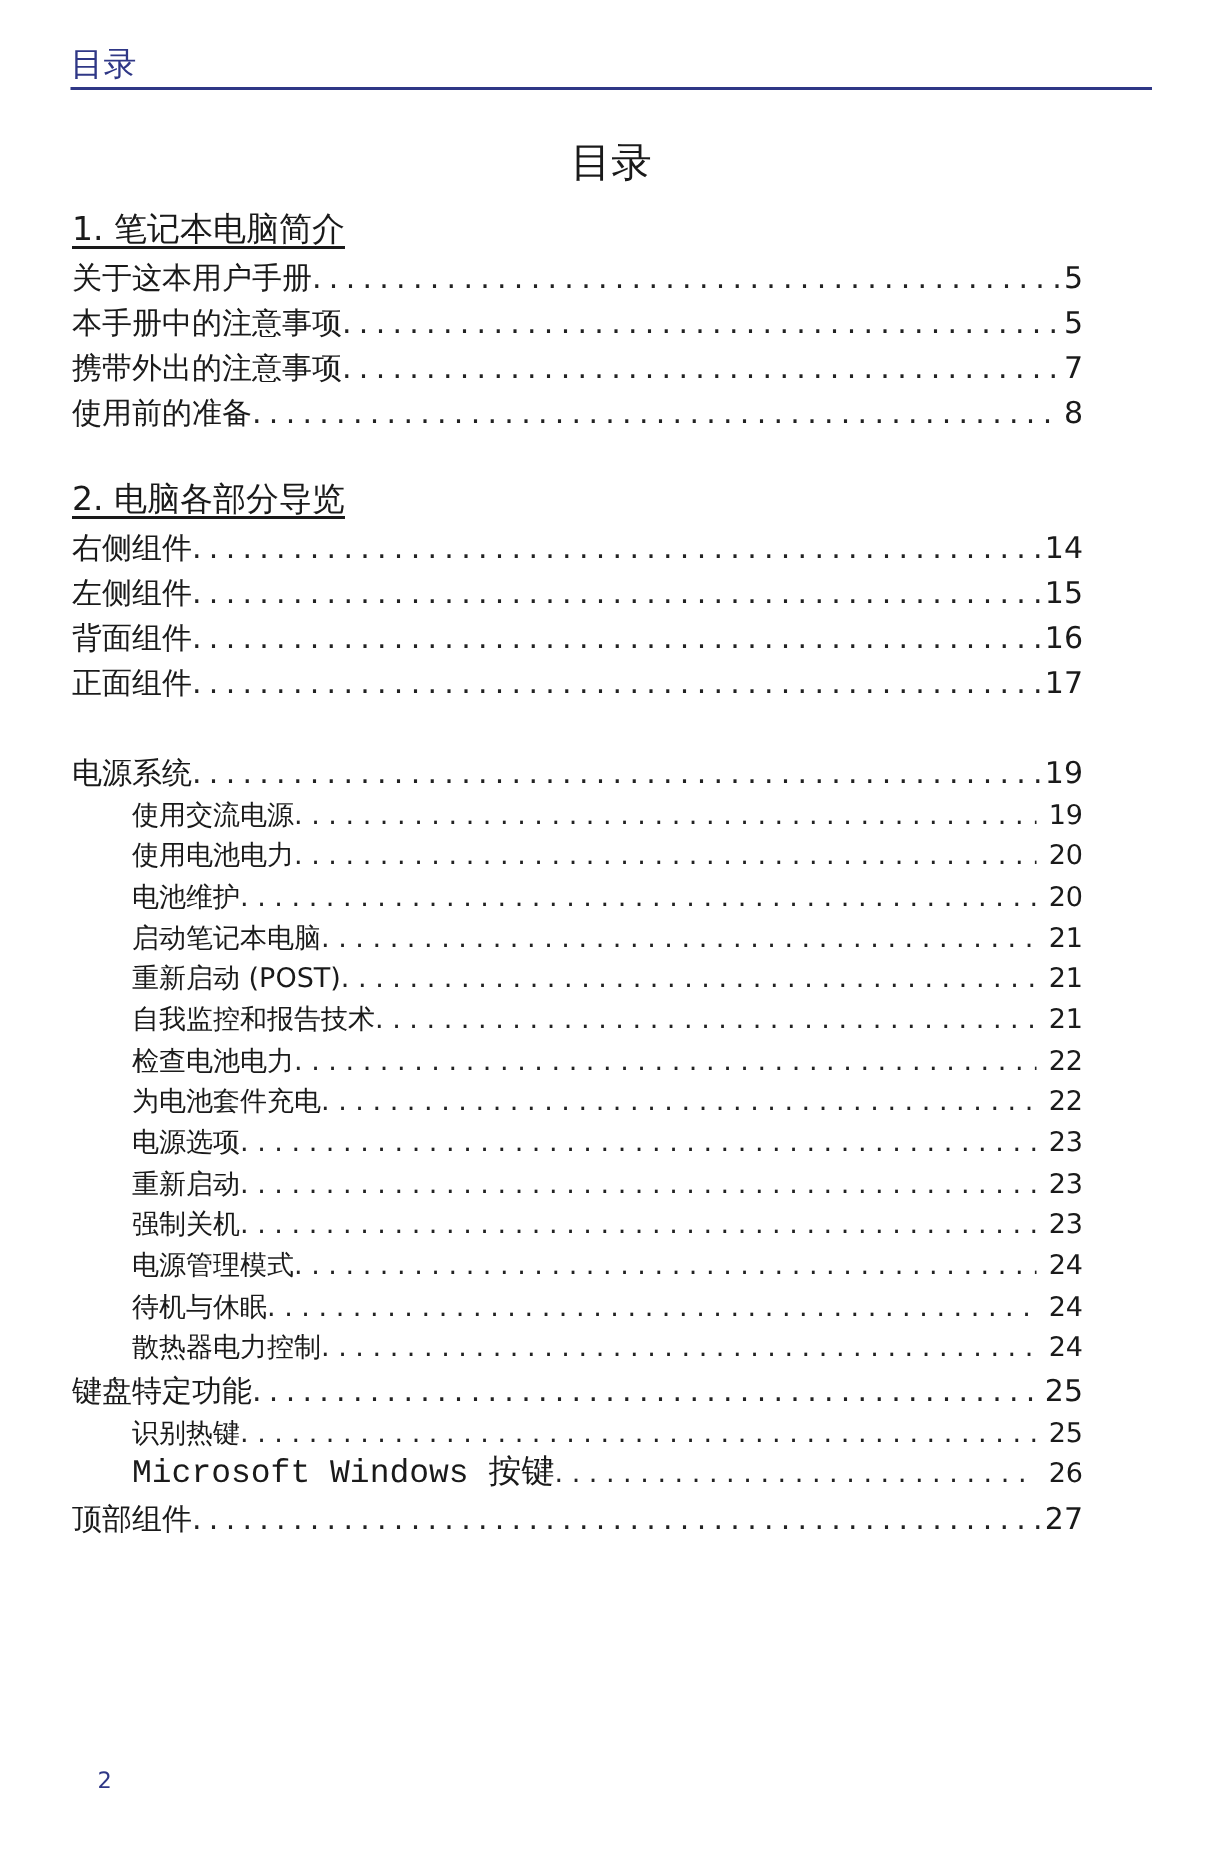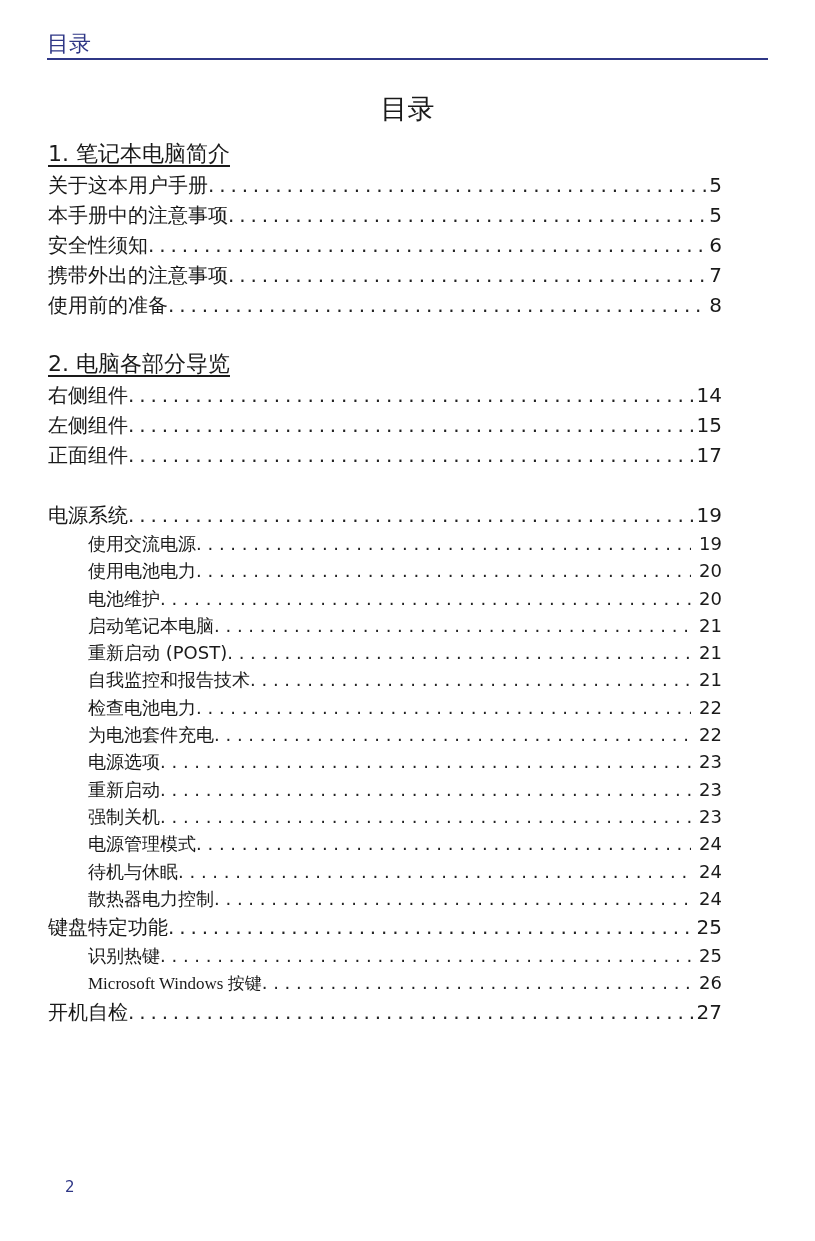--- a/index.html
+++ b/index.html
@@ -12,21 +12,21 @@
   .section-head { font-size:22px; line-height:28px; height:30px; text-decoration:underline; text-underline-offset:4px; }
   .gap { height:30px; }
   .entry { display:flex; align-items:baseline; height:30px; line-height:30px; font-size:20px; white-space:nowrap; }
   .entry .label { flex:0 0 auto; }
   .entry .leader { flex:1 1 auto; overflow:hidden; letter-spacing:3.5px; color:#222; }
   .entry .leader::before { content:". . . . . . . . . . . . . . . . . . . . . . . . . . . . . . . . . . . . . . . . . . . . . . . . . . . . . . . . . . . . . . . . . . . . . . . . . . . . . . . . . . . . . . . . . . . . . . . . . . . . . . . . . . . . . . . . . . . . . . . . . . . . . . . . . . . . . . . . . . . . . . . . . . . . . . . . . . . . . . ."; letter-spacing:0; word-spacing:-1.5px; }
   .entry .page { flex:0 0 auto; padding-left:2px; }
   .entry.sub { height:27.3px; line-height:27.3px; font-size:18px; padding-left:40px; }
   .entry.sub .leader::before { word-spacing:0px; }
   .entry.sub .page { padding-left:8px; }
-  .mono { font-family:Liberation Serif, serif; font-size:17px; }
+  .mono { font-family:Liberation Mono, monospace; font-size:22px; }
   .page-number { position:absolute; left:65px; top:1178px; font-size:15px; color:#2f3786; }
 </style>
 </head>
 <body>
 
 <div class="running-head">目录</div>
 <div class="head-rule"></div>
 
 <div class="doc-title">目录</div>
 
@@ -37,25 +37,20 @@
       <span class="label">关于这本用户手册</span>
       <span class="leader"></span>
       <span class="page">5</span>
     </div>
   <div class="entry">
       <span class="label">本手册中的注意事项</span>
       <span class="leader"></span>
       <span class="page">5</span>
     </div>
   <div class="entry">
-      <span class="label">安全性须知</span>
-      <span class="leader"></span>
-      <span class="page">6</span>
-    </div>
-  <div class="entry">
       <span class="label">携带外出的注意事项</span>
       <span class="leader"></span>
       <span class="page">7</span>
     </div>
   <div class="entry">
       <span class="label">使用前的准备</span>
       <span class="leader"></span>
       <span class="page">8</span>
     </div>
 
@@ -64,20 +59,25 @@
   <div class="section-head">2. 电脑各部分导览</div>
   <div class="entry">
       <span class="label">右侧组件</span>
       <span class="leader"></span>
       <span class="page">14</span>
     </div>
   <div class="entry">
       <span class="label">左侧组件</span>
       <span class="leader"></span>
       <span class="page">15</span>
+    </div>
+  <div class="entry">
+      <span class="label">背面组件</span>
+      <span class="leader"></span>
+      <span class="page">16</span>
     </div>
   <div class="entry">
       <span class="label">正面组件</span>
       <span class="leader"></span>
       <span class="page">17</span>
     </div>
 
   <div class="gap"></div>
 
   <div class="entry">
@@ -164,19 +164,19 @@
       <span class="label">识别热键</span>
       <span class="leader"></span>
       <span class="page">25</span>
     </div>
   <div class="entry sub">
       <span class="label mono">Microsoft Windows 按键</span>
       <span class="leader"></span>
       <span class="page">26</span>
     </div>
   <div class="entry">
-      <span class="label">开机自检</span>
+      <span class="label">顶部组件</span>
       <span class="leader"></span>
       <span class="page">27</span>
     </div>
 </div>
 
 <div class="page-number">2</div>
 
 </body></html>

